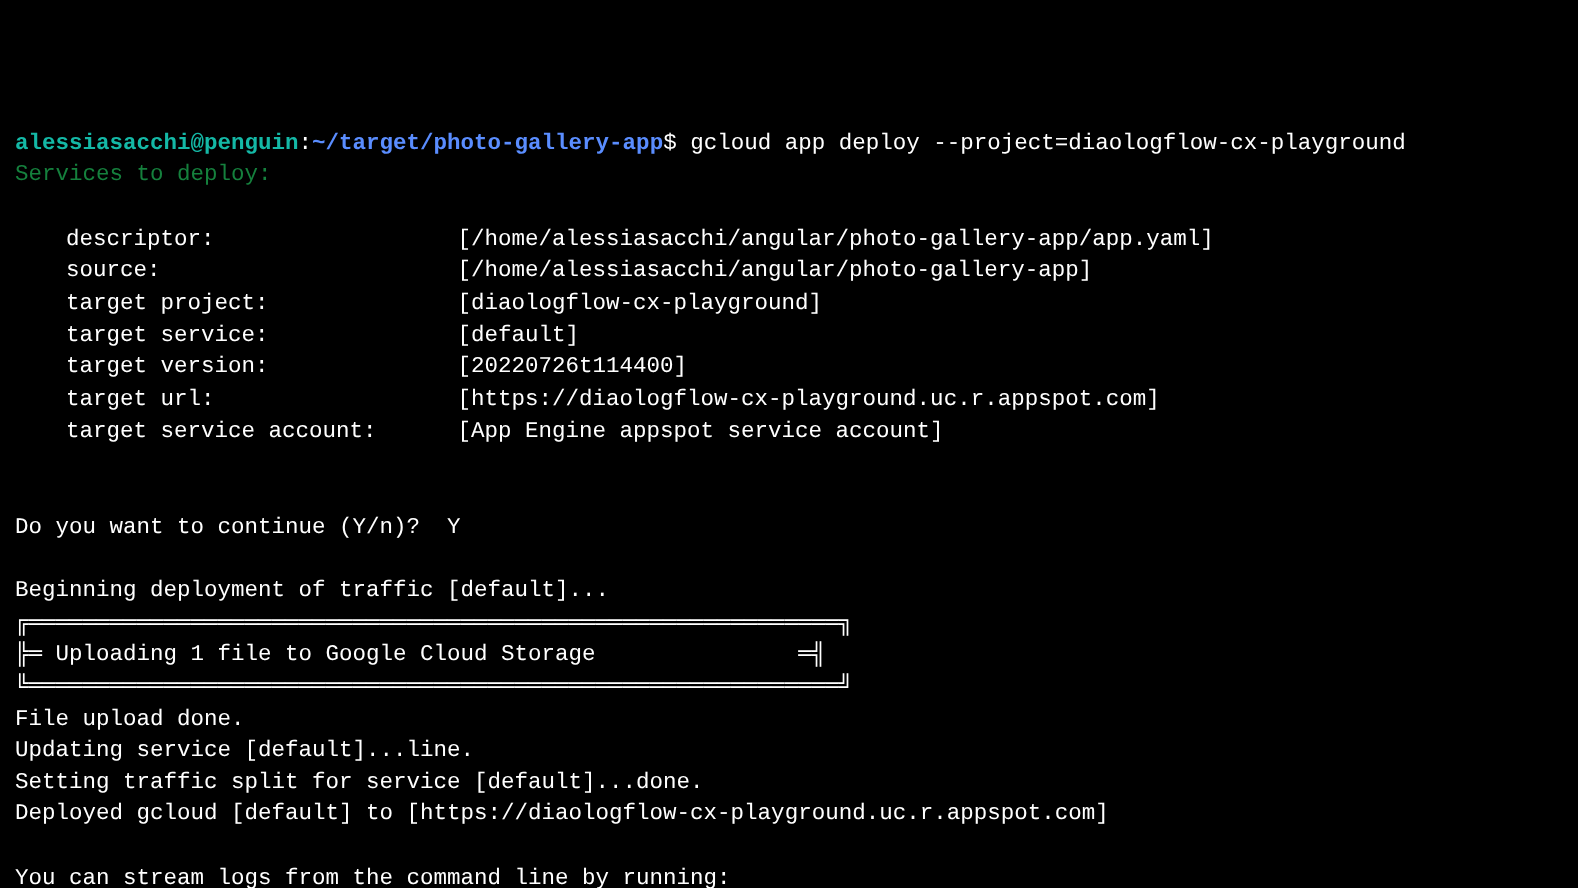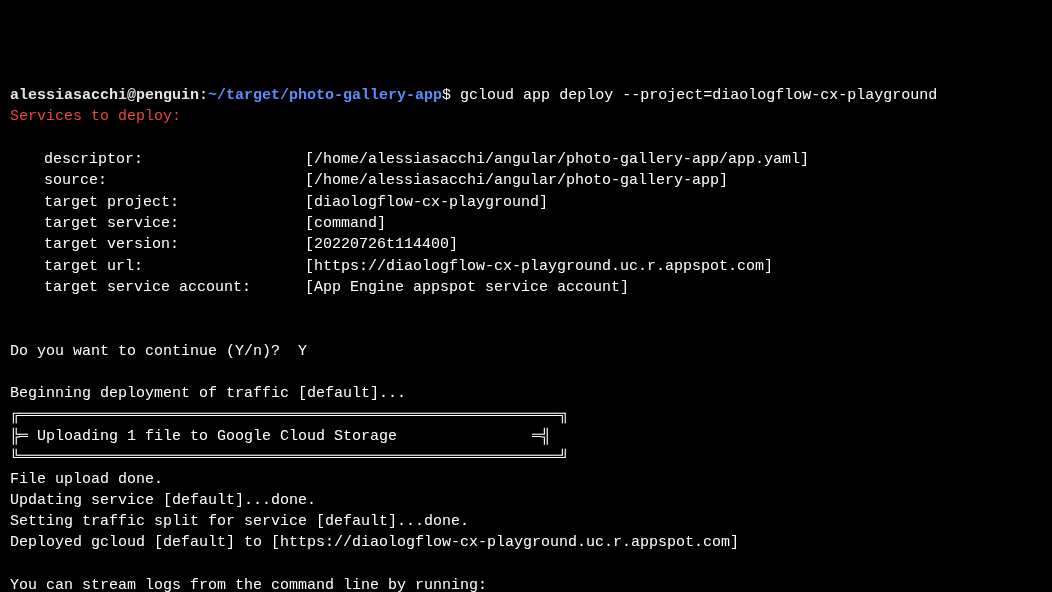--- a/index.html
+++ b/index.html
@@ -13,38 +13,38 @@
       font-family: 'Menlo', 'Monaco', 'Consolas', 'Courier New', monospace;
       font-size: 15px;
       line-height: 21.3px;
       padding: 0 10px;
       white-space: pre;
       overflow: hidden;
       width: 1052px;
       height: 592px;
     }
     .user {
-      color: #e5e5e5;
+      color: #14b8a6;
       font-weight: bold;
     }
     .colon {
       color: #ffffff;
     }
     .path {
       color: #5a8dff;
       font-weight: bold;
     }
     .dollar {
       color: #ffffff;
     }
     .cmd {
       color: #ffffff;
     }
     .output {
-      color: #ef4444;
+      color: #15803d;
     }
     .kv-row {
       display: inline;
       margin-left: 34px;
     }
     .kv-key {
       display: inline-block;
       width: 29ch;
     }
     .box-border {
@@ -55,34 +55,34 @@
 <body>
 
 
 
 <div><span><span class="user">alessiasacchi@penguin</span><span class="colon">:</span><span class="path">~/target/photo-gallery-app</span><span class="dollar">$</span><span class="cmd"> gcloud app deploy --project=diaologflow-cx-playground</span></span>
 <span class="output">Services to deploy:</span>
 
 <span class="kv-row"><span class="kv-key">descriptor:</span><span>[/home/alessiasacchi/angular/photo-gallery-app/app.yaml]</span></span>
 <span class="kv-row"><span class="kv-key">source:</span><span>[/home/alessiasacchi/angular/photo-gallery-app]</span></span>
 <span class="kv-row"><span class="kv-key">target project:</span><span>[diaologflow-cx-playground]</span></span>
-<span class="kv-row"><span class="kv-key">target service:</span><span>[command]</span></span>
+<span class="kv-row"><span class="kv-key">target service:</span><span>[default]</span></span>
 <span class="kv-row"><span class="kv-key">target version:</span><span>[20220726t114400]</span></span>
 <span class="kv-row"><span class="kv-key">target url:</span><span>[https://diaologflow-cx-playground.uc.r.appspot.com]</span></span>
 <span class="kv-row"><span class="kv-key">target service account:</span><span>[App Engine appspot service account]</span></span>
 
 
 <span><span>Do you want to continue (Y/n)?  </span><span>Y</span></span>
 
 <span>Beginning deployment of traffic [default]...</span>
 <span class="box-border">╔════════════════════════════════════════════════════════════╗</span>
 <span class="box-border"><span>╠═ </span><span>Uploading 1 file to Google Cloud Storage</span><span>               </span><span>═╣</span></span>
 <span class="box-border">╚════════════════════════════════════════════════════════════╝</span>
 <span>File upload done.</span>
-<span>Updating service [default]...done.</span>
+<span>Updating service [default]...line.</span>
 <span>Setting traffic split for service [default]...done.</span>
 <span>Deployed gcloud [default] to [https://diaologflow-cx-playground.uc.r.appspot.com]</span>
 
 <span>You can stream logs from the command line by running:</span>
 
 
 
 </div>
 
 

